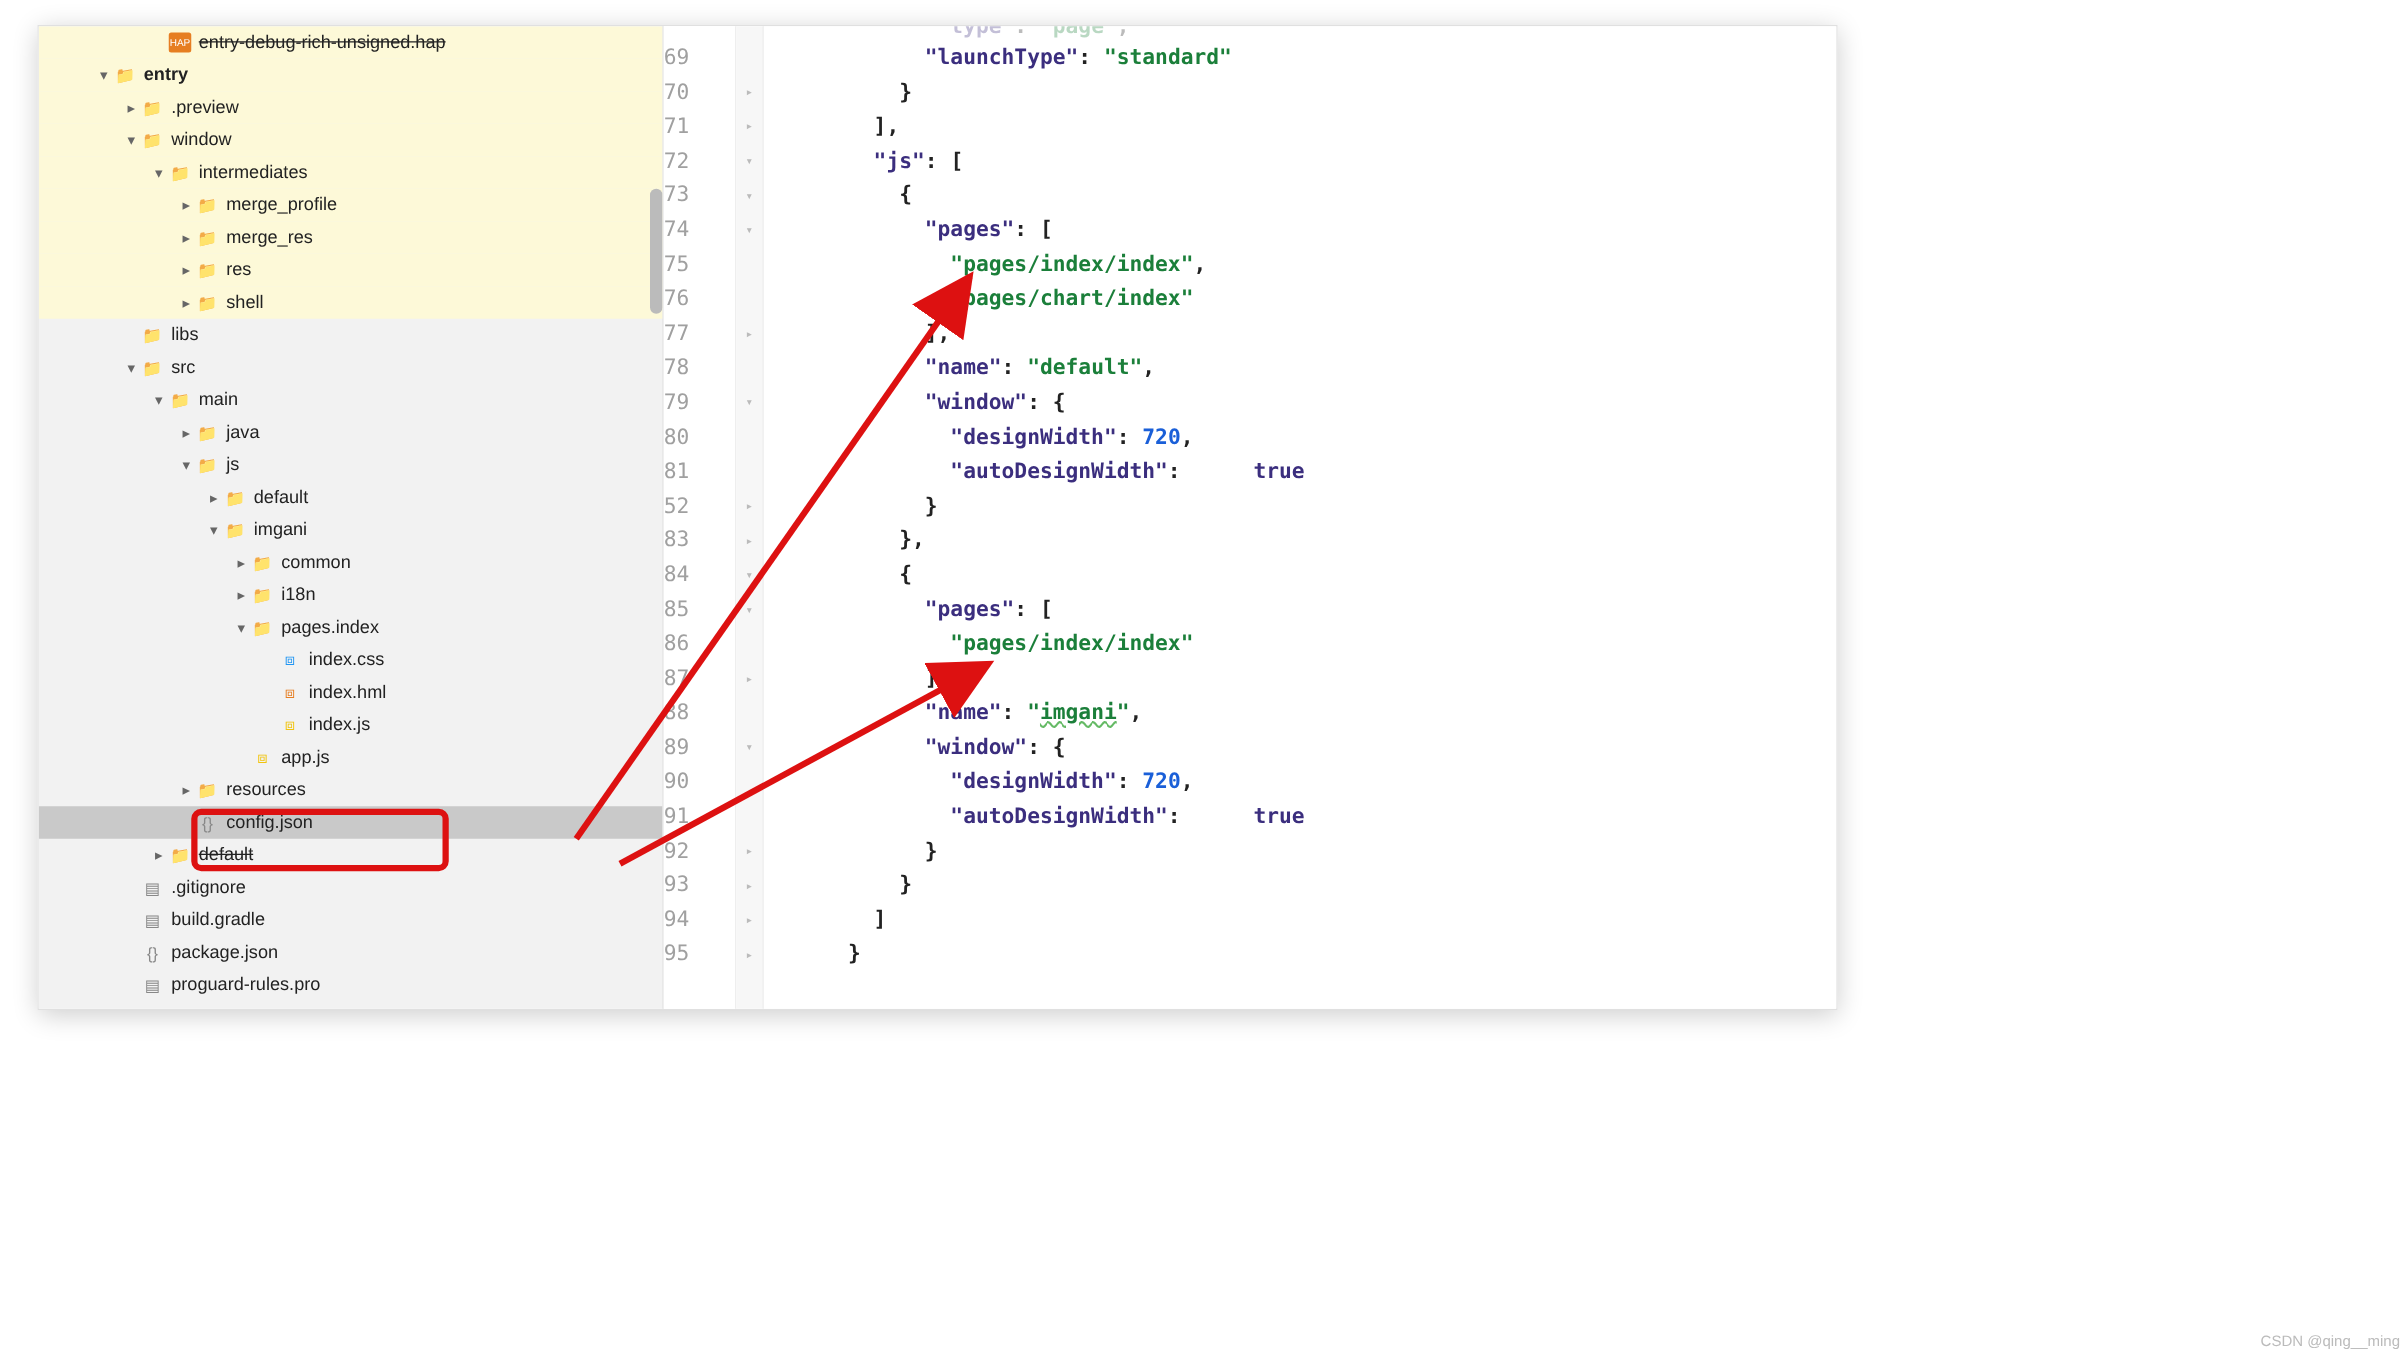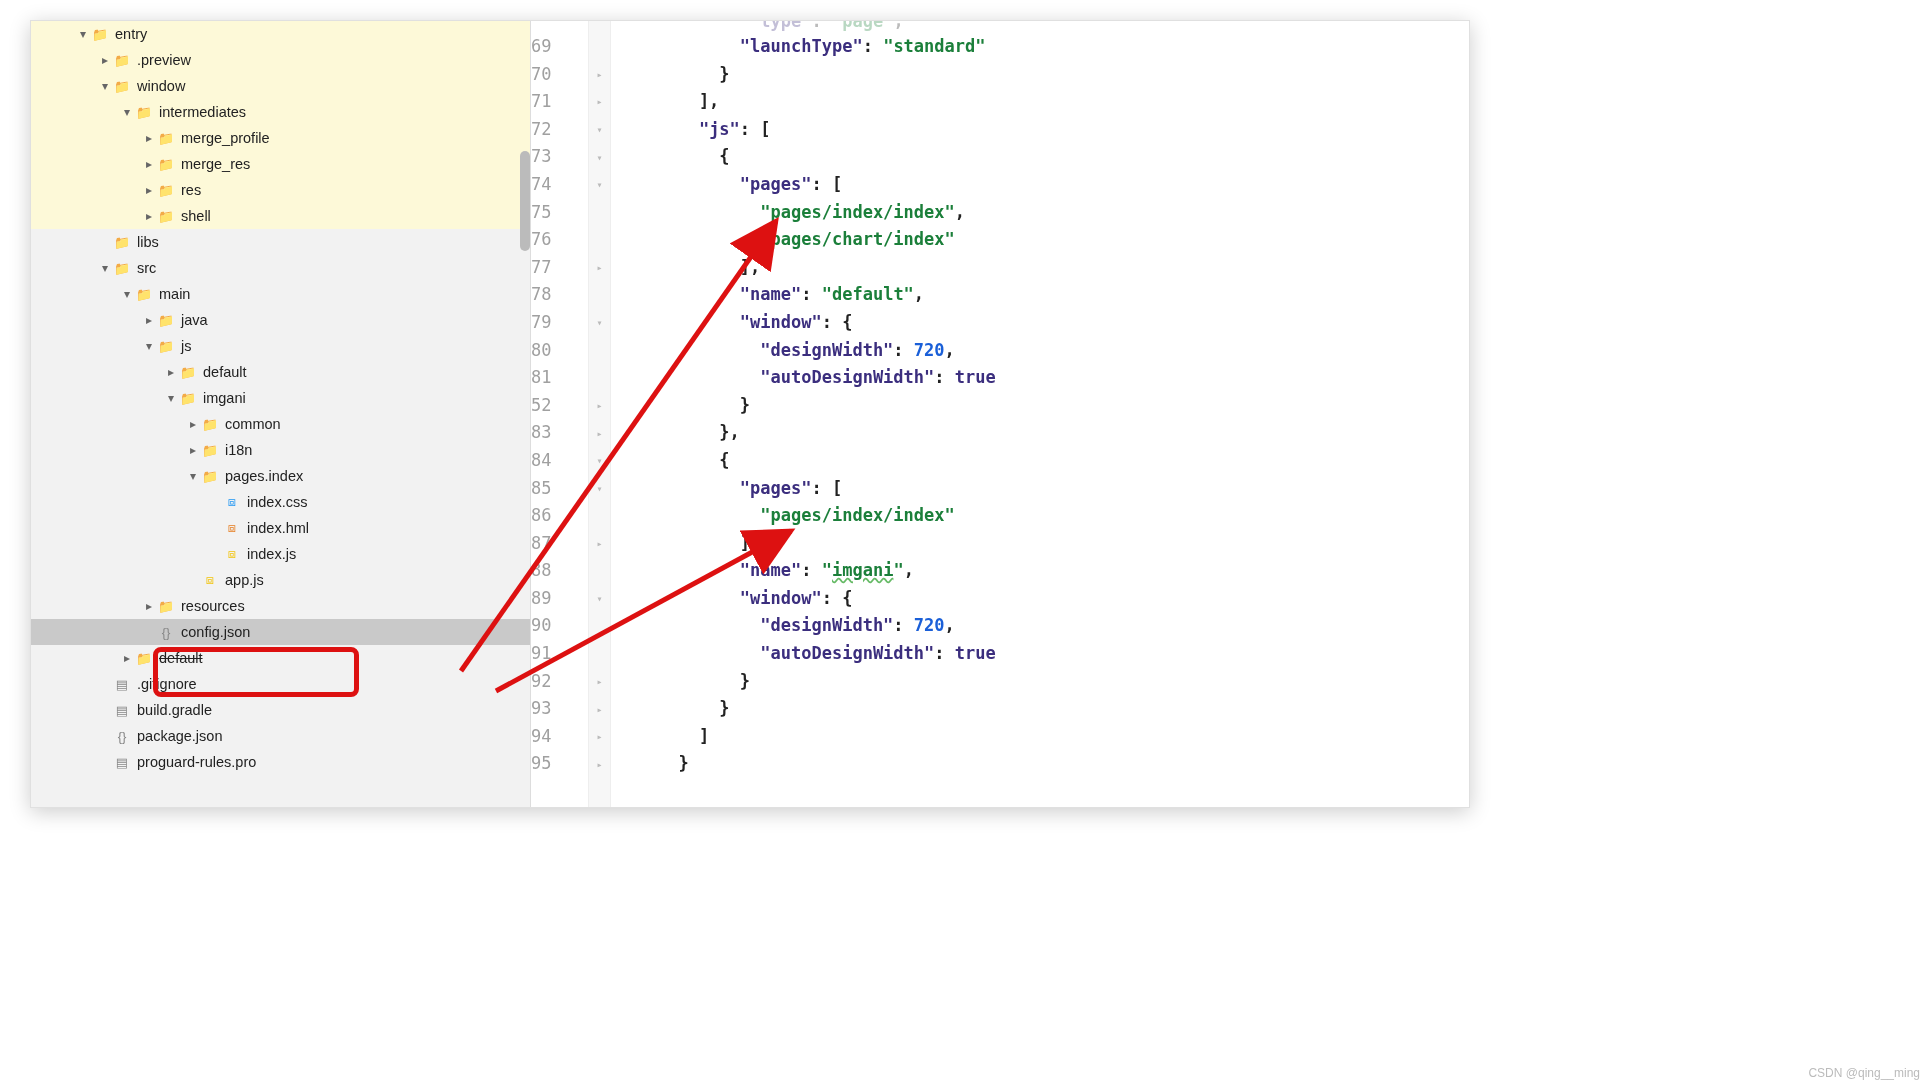--- a/index.html
+++ b/index.html
@@ -57,21 +57,21 @@
   }
   .folder { color: #e67e22; }
   .folder-grey { color: #888; }
   .folder-blue { color: #3a9bdc; }
   .file-grey { color: #888; }
   .file-css { color: #2196f3; }
   .file-hml { color: #e67e22; }
   .file-js  { color: #f1c40f; }
   .file-json{ color: #888; }
   .file-hap { background:#e67e22; color:#fff; font-size:8px; padding:0 2px; border-radius:2px; }
-  .bold { font-weight: 400; }
+  .bold { font-weight: 700; }
   .strike { text-decoration: line-through; }
   .redbox {
     position: absolute;
     border: 5px solid #d11;
     border-radius: 8px;
     pointer-events: none;
   }
   
   .vscroll {
     position:absolute; right:0; top:130px;
@@ -104,34 +104,39 @@
   .fold div { height:27.6px; display:flex; align-items:center; justify-content:center; color:#bbb; font-size:10px;}
   .code {
     flex: 1;
     padding-left: 6px;
     position: relative;
   }
   .code-line { height: 27.6px; line-height: 27.6px; white-space: pre; }
   .s-key { color: #3b2e7e; font-weight: 700; }
   .s-str { color: #1b7f3a; font-weight: 700; }
   .s-num { color: #1a5fd8; font-weight: 700; }
-  .s-bool{ color: #3b2e7e; font-weight: 700; }
+  .s-bool{ color: #3b2e7e; font-weight: 700; margin-left: 48px; }
   .s-pun { color: #222; font-weight: 700; }
   .s-under { text-decoration: underline wavy rgba(0,140,0,0.6); }
   
   .arrows { position:absolute; top:0; left:0; width:100%; height:100%; pointer-events:none; }
   .watermark { position:absolute; right:6px; bottom:0; font-size:12px; color:#bbb; }
 </style>
 </head>
 <body>
 
 <div class="wrap">
 
   <div class="tree" id="tree">
 
+  <div class="tree-row hl" style="padding-left: 88px;">
+        <span class="arr none"></span>
+        <span class="ico file-hap">HAP</span>
+        <span class="strike">entry-debug-rich-unsigned.hap</span>
+      </div>
       <div class="tree-row hl" style="padding-left: 44px;">
         <span class="arr open"></span>
         <span class="ico folder-blue">📁</span>
         <span class="bold">entry</span>
       </div>
       <div class="tree-row hl" style="padding-left: 66px;">
         <span class="arr closed"></span>
         <span class="ico folder">📁</span>
         <span>.preview</span>
       </div>

